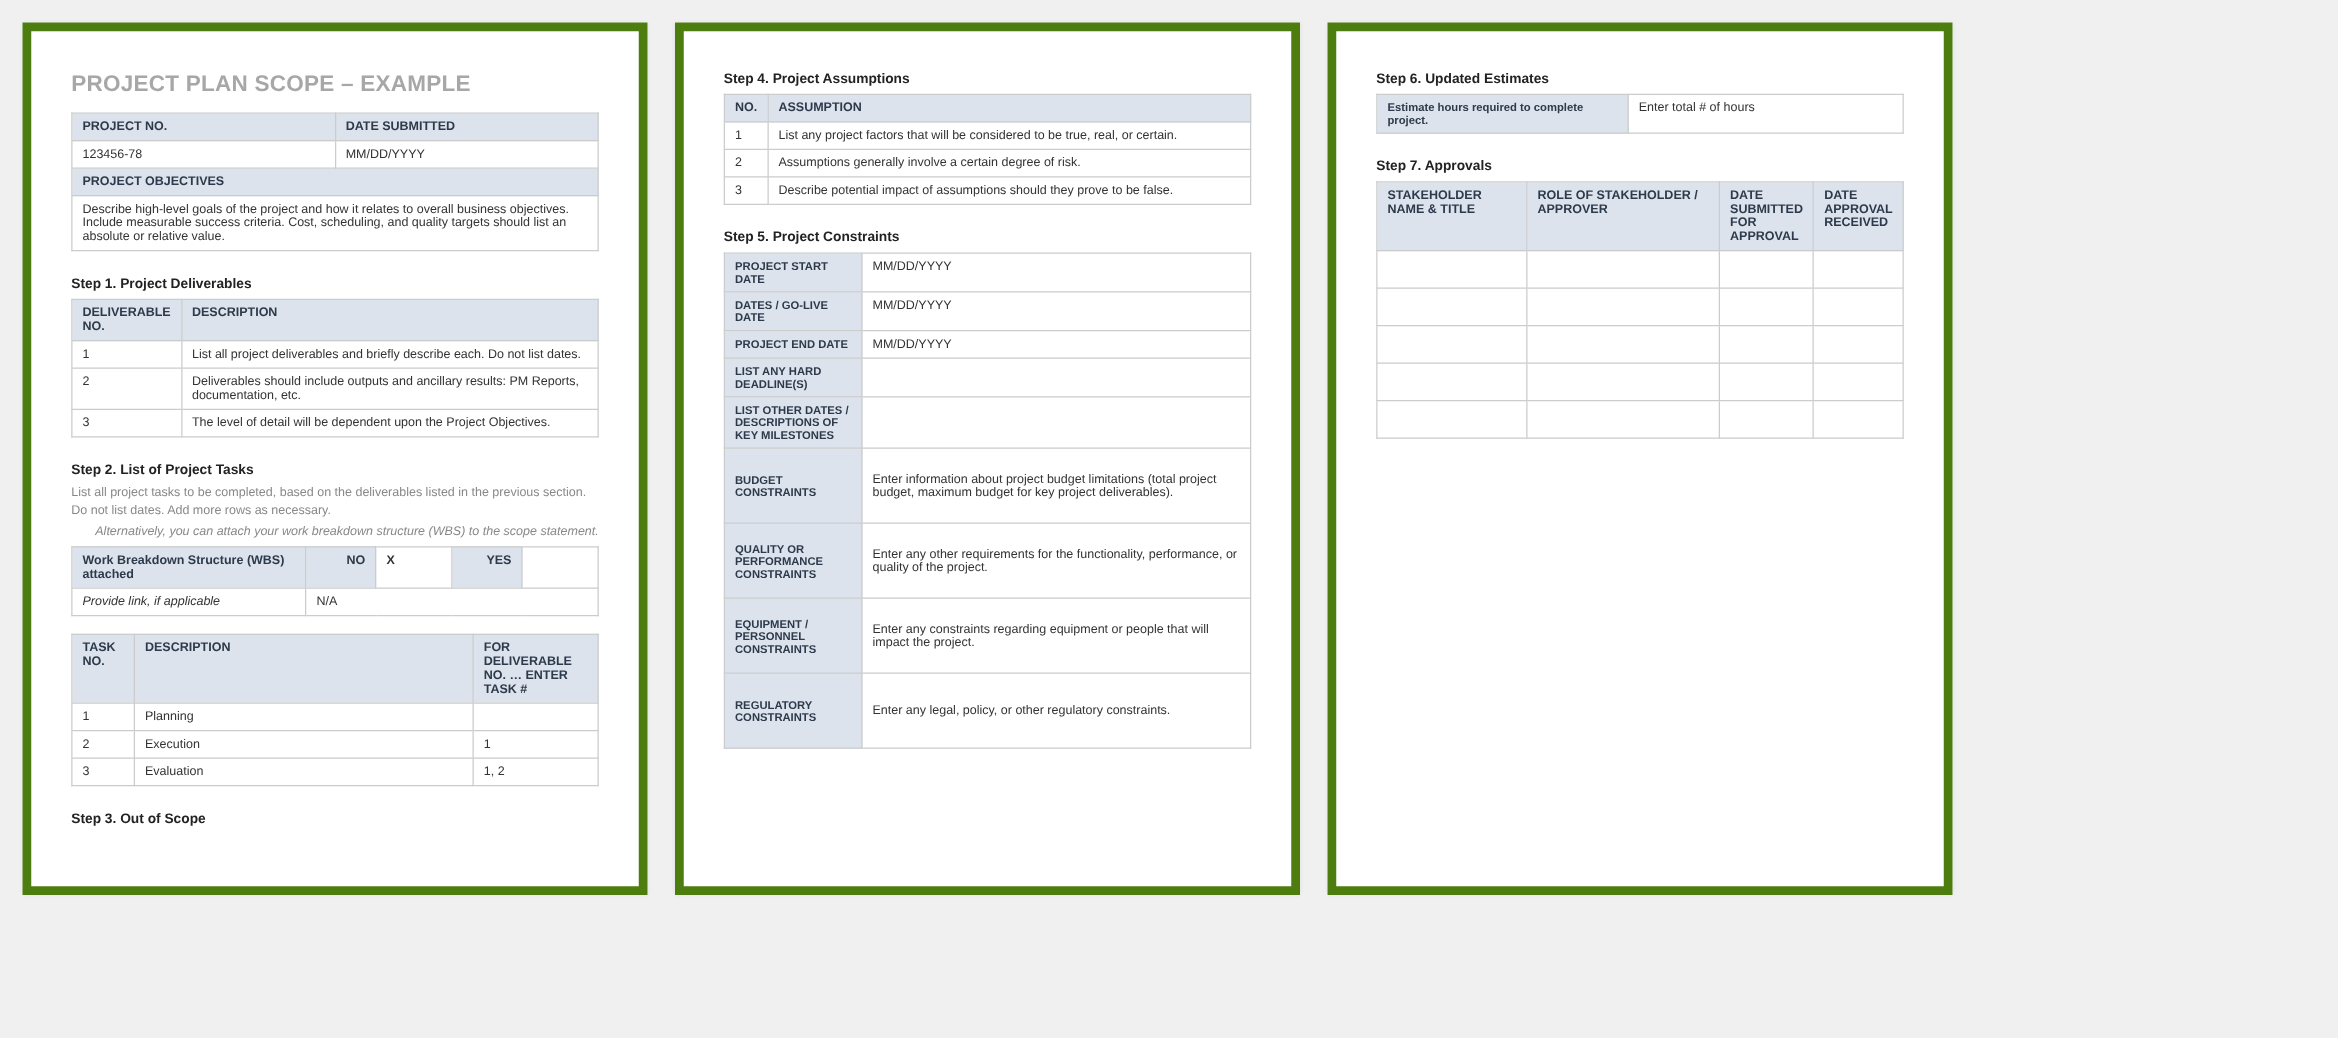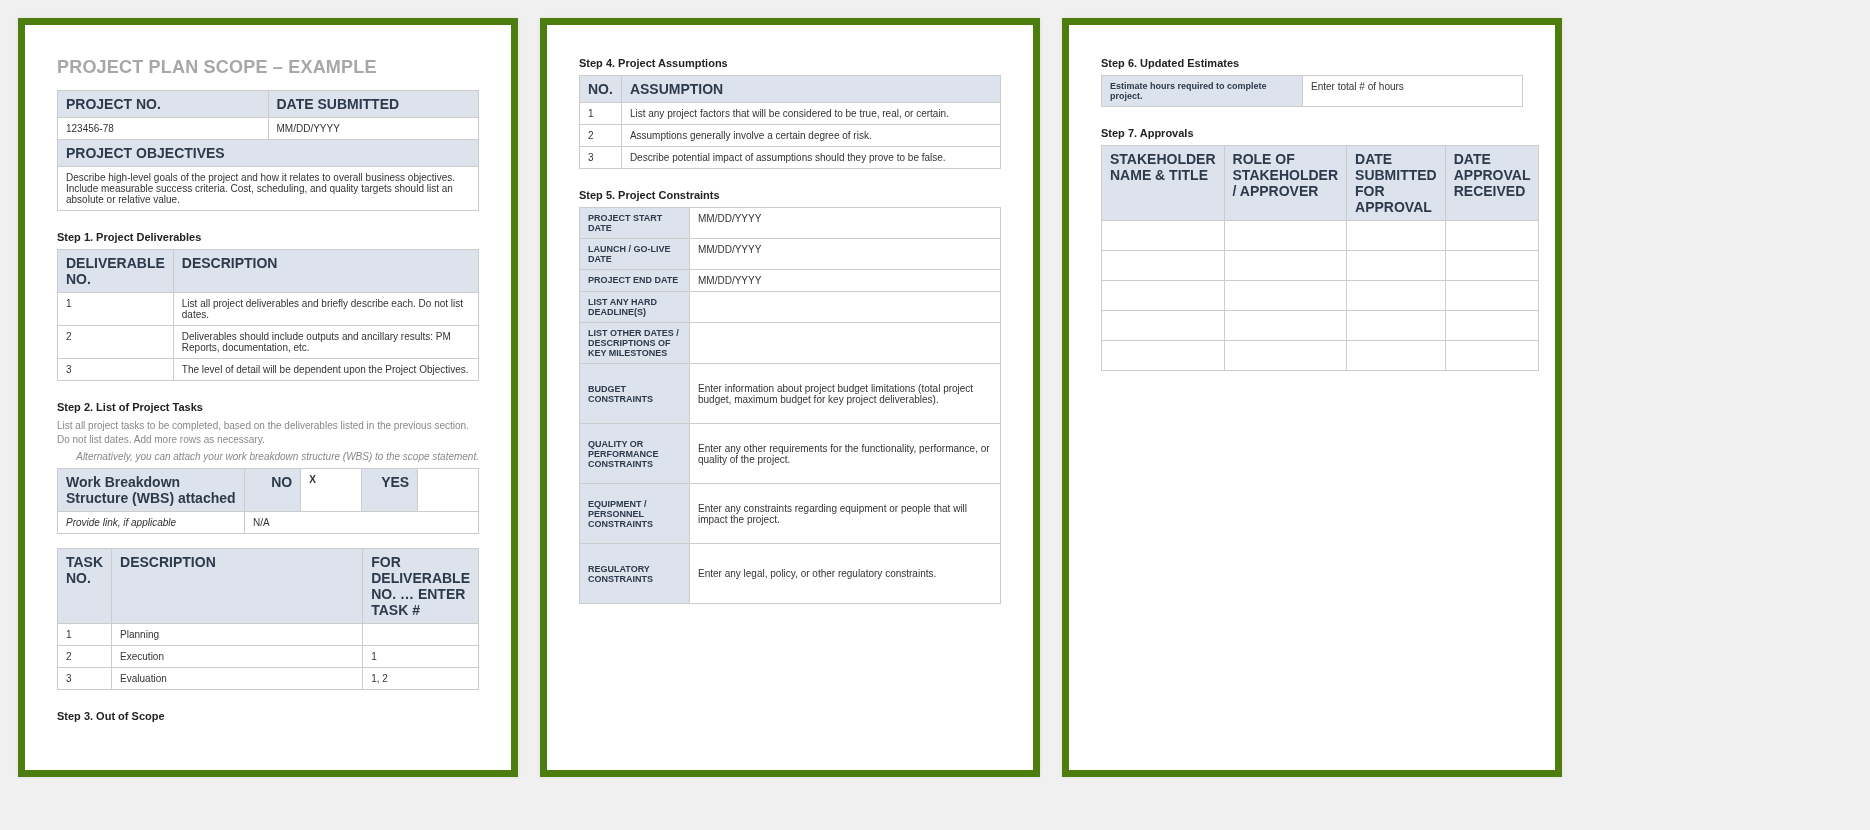--- a/index.html
+++ b/index.html
@@ -51,21 +51,21 @@
     }
     table th, table td {
       border: 1px solid #ccc;
       padding: 5px 8px;
       text-align: left;
       vertical-align: top;
     }
     table th {
       background: #dde3ec;
       font-weight: 700;
-      font-size: 14px;
+      font-size: 10px;
       color: #2c3a4b;
     }
     table td.header-like {
       background: #dde3ec;
       font-weight: 700;
       font-size: 9px;
       color: #2c3a4b;
     }
     .tall { height: 60px; }
     .taller { height: 30px; }
@@ -198,21 +198,21 @@
       </table>
 
     <div class="step-title">Step 5. Project Constraints</div>
     <table>
       <tbody>
           <tr>
         <td class="header-like lbl-col">PROJECT START DATE</td>
         <td>MM/DD/YYYY</td>
       </tr>
       <tr>
-        <td class="header-like">LAUNCH / GO-LIVE DATE</td>
+        <td class="header-like">DATES / GO-LIVE DATE</td>
         <td>MM/DD/YYYY</td>
       </tr>
       <tr>
         <td class="header-like">PROJECT END DATE</td>
         <td>MM/DD/YYYY</td>
       </tr>
       <tr>
         <td class="header-like">LIST ANY HARD DEADLINE(S)</td>
         <td></td>
       </tr>

